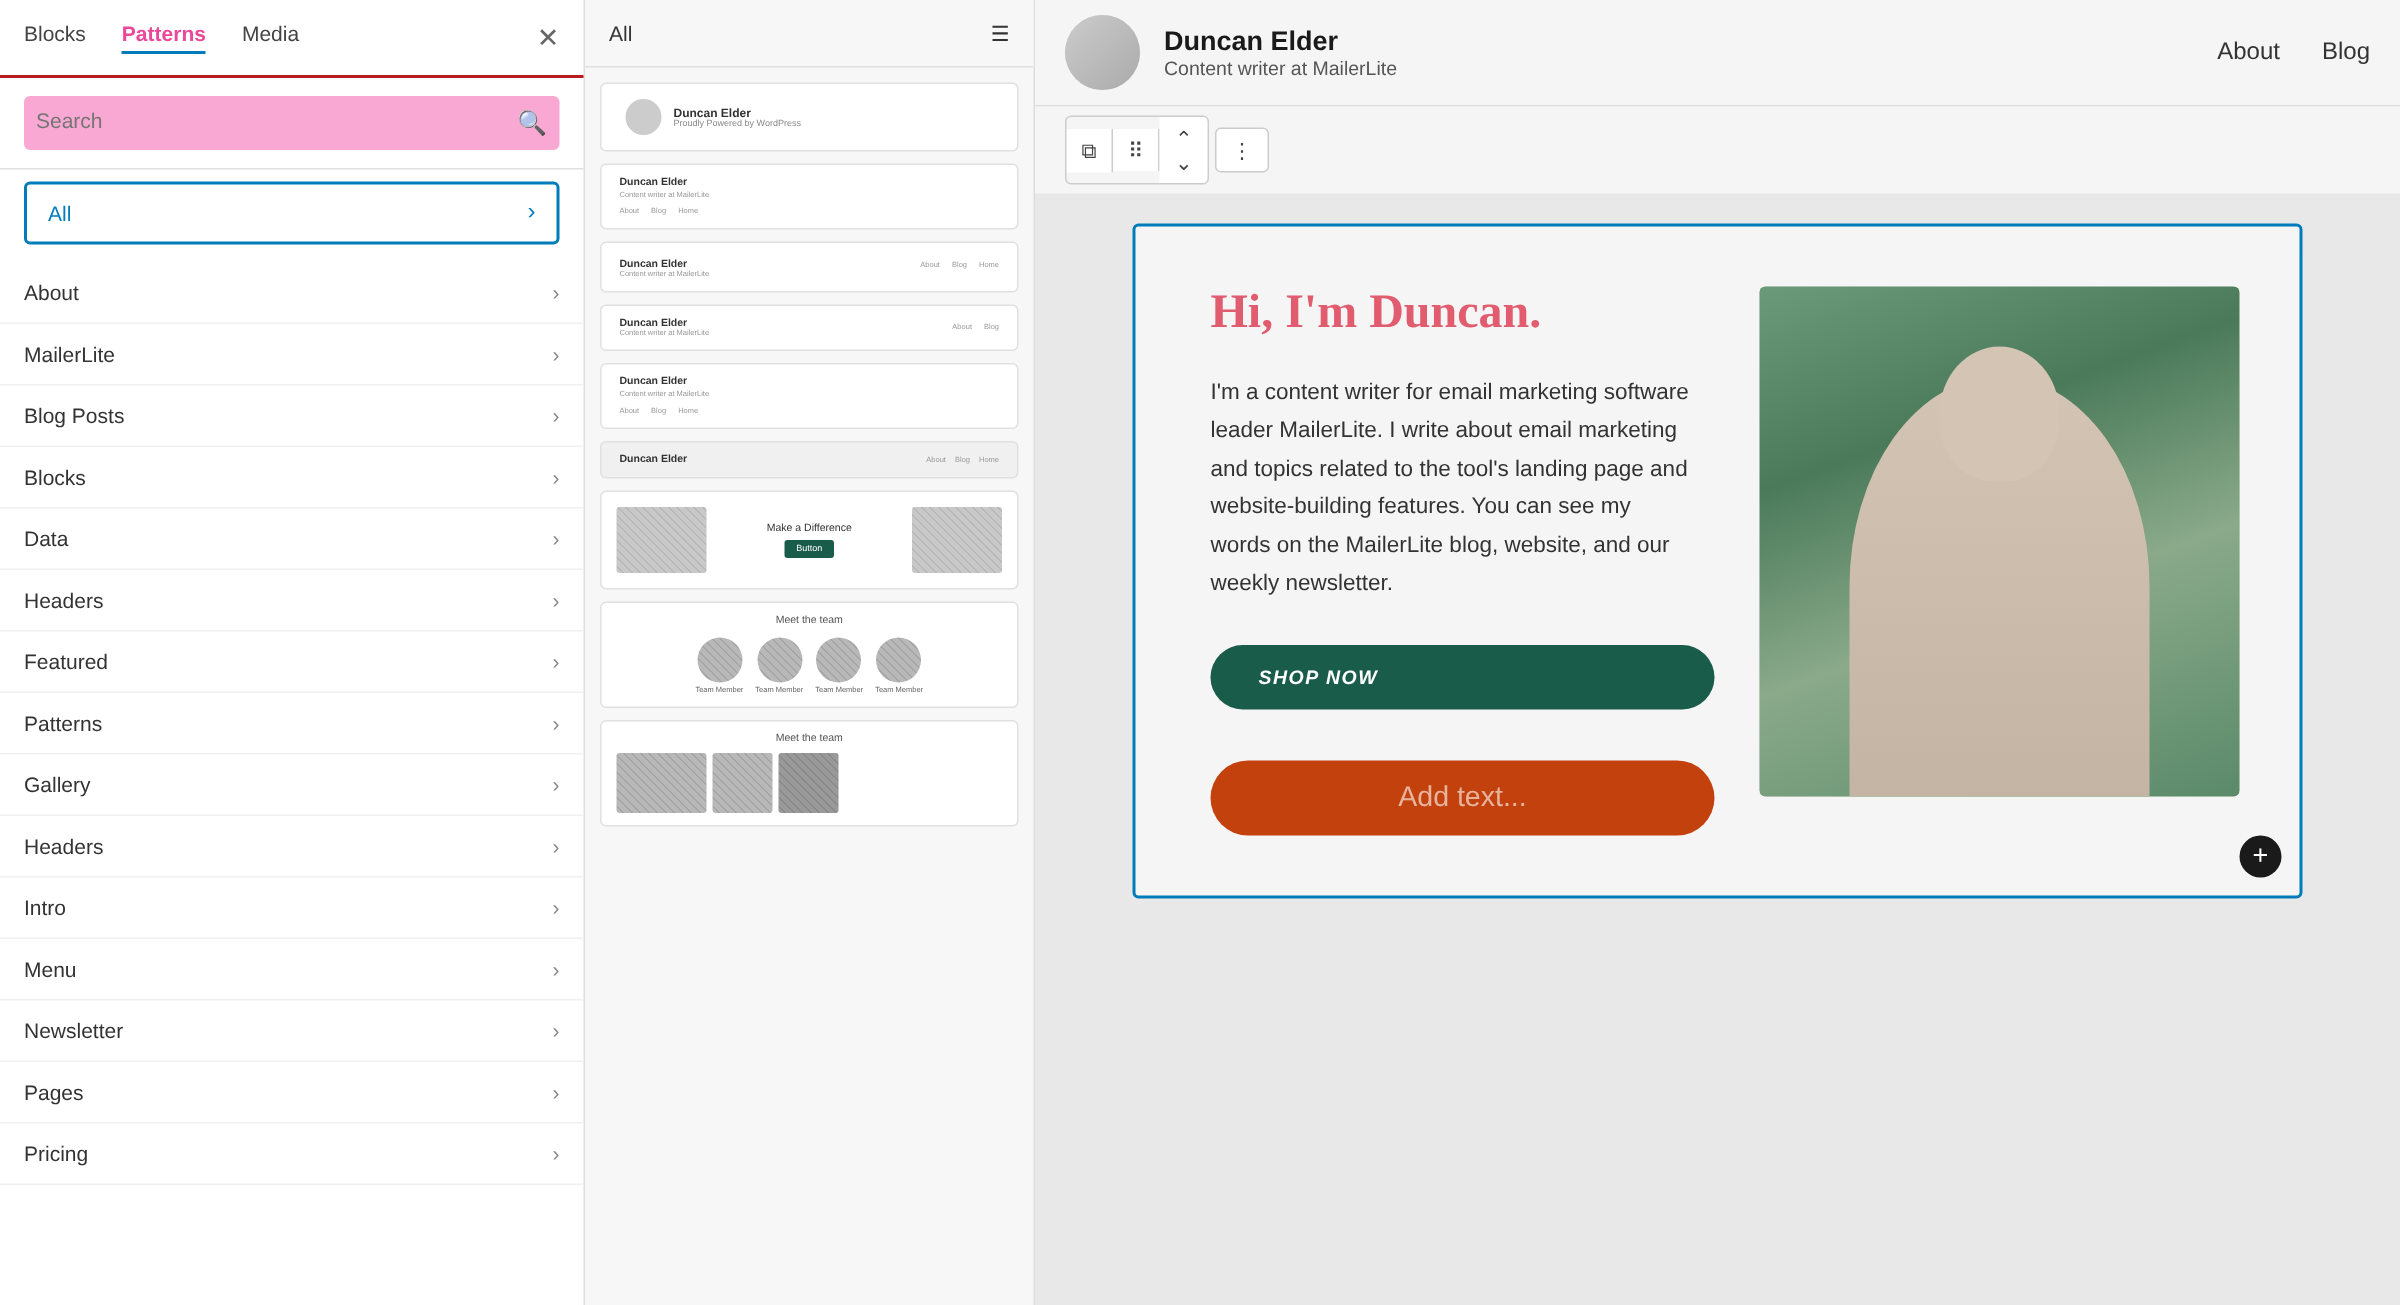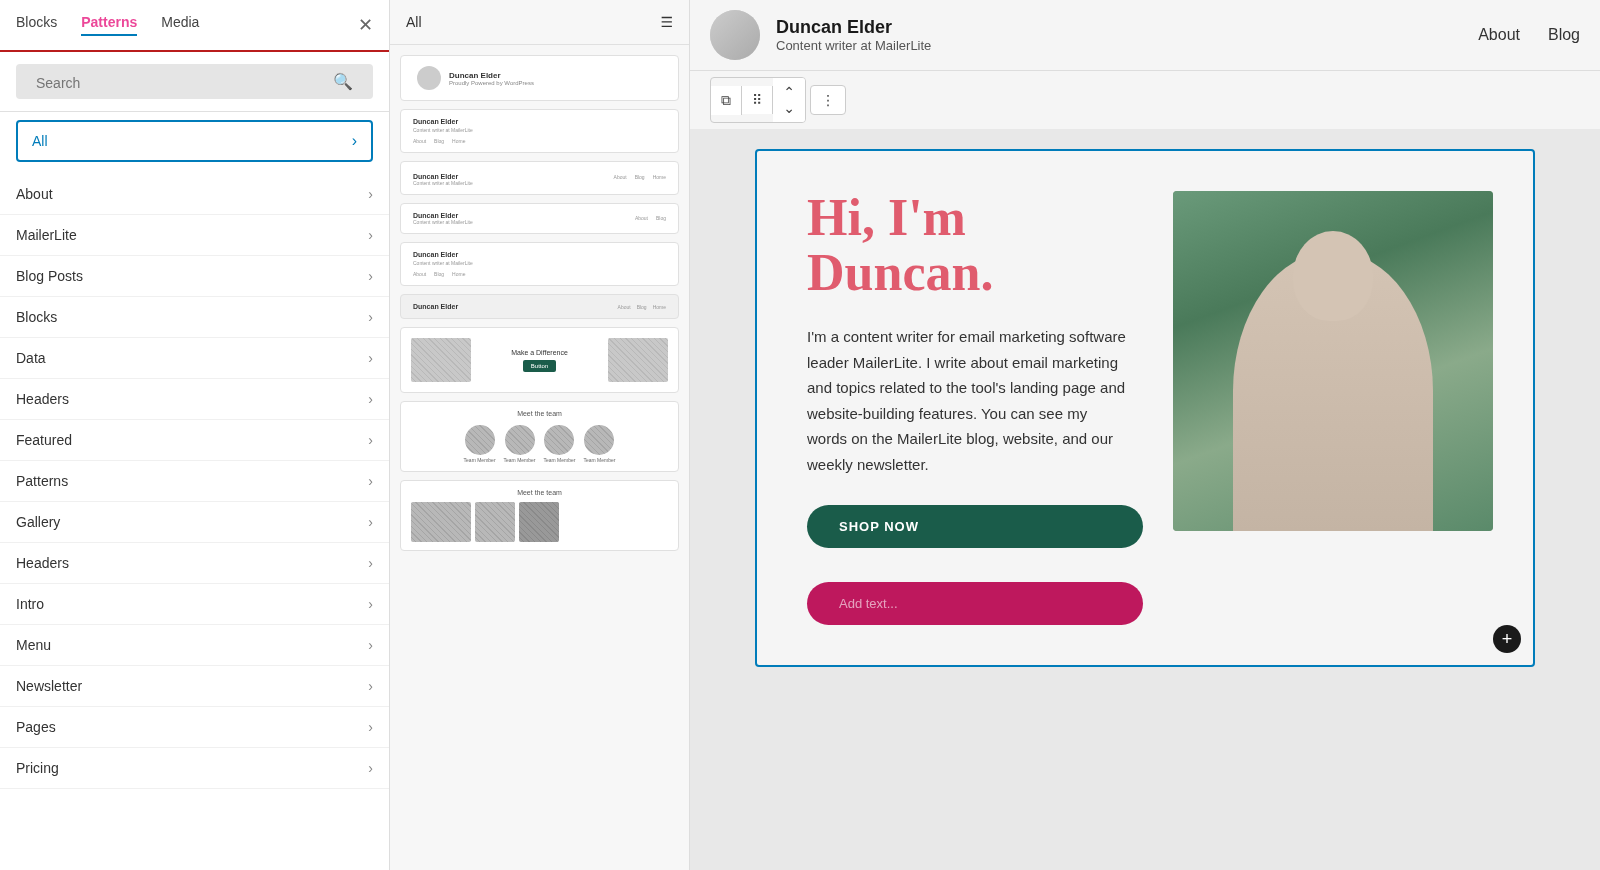--- a/index.html
+++ b/index.html
@@ -47,24 +47,24 @@
       line-height: 1;
     }
 
     .search-area {
       padding: 12px 16px;
       border-bottom: 1px solid #e0e0e0;
     }
 
     .search-input-wrap {
       display: flex;
-      align-items: flex-end;
-      background: #e5e5e5;
+      align-items: flex-start;
+      background: #f9a8d4;
       border-radius: 4px;
-      padding: 8px 20px;
+      padding: 8px 8px;
     }
 
     .search-input-wrap input {
       border: none;
       background: transparent;
       outline: none;
       font-size: 14px;
       color: #555;
       flex: 1;
     }
@@ -418,21 +418,21 @@
       flex-direction: row;
       padding: 40px 40px 40px 50px;
       gap: 30px;
       position: relative;
       align-items: flex-start;
     }
 
     .hero-text { flex: 1; }
 
     .hero-title {
-      font-size: 52px;
+      font-size: 32px;
       font-weight: 700;
       color: #e05c6e;
       font-family: Georgia, serif;
       line-height: 1.05;
       margin-bottom: 24px;
     }
 
     .hero-body {
       font-size: 15px;
       color: #333;
@@ -445,30 +445,32 @@
       background: #1a5c4a;
       color: #fff;
       padding: 14px 32px;
       border-radius: 50px;
       font-size: 13px;
       font-weight: 700;
       letter-spacing: 1px;
       cursor: pointer;
       display: inline-block;
       margin-bottom: 16px;
+      font-style: italic;
     }
 
     .btn-secondary {
-      background: #be185d;
+      background: #c2410c;
       color: rgba(255,255,255,0.6);
       padding: 14px 32px;
       border-radius: 50px;
-      font-size: 13px;
+      font-size: 19px;
       cursor: pointer;
       display: inline-block;
+      text-align: center;
     }
 
     .hero-buttons { display: flex; flex-direction: column; gap: 0; }
 
     .hero-image {
       width: 320px;
       height: 340px;
       background: #8aaa8a;
       border-radius: 4px;
       flex-shrink: 0;

